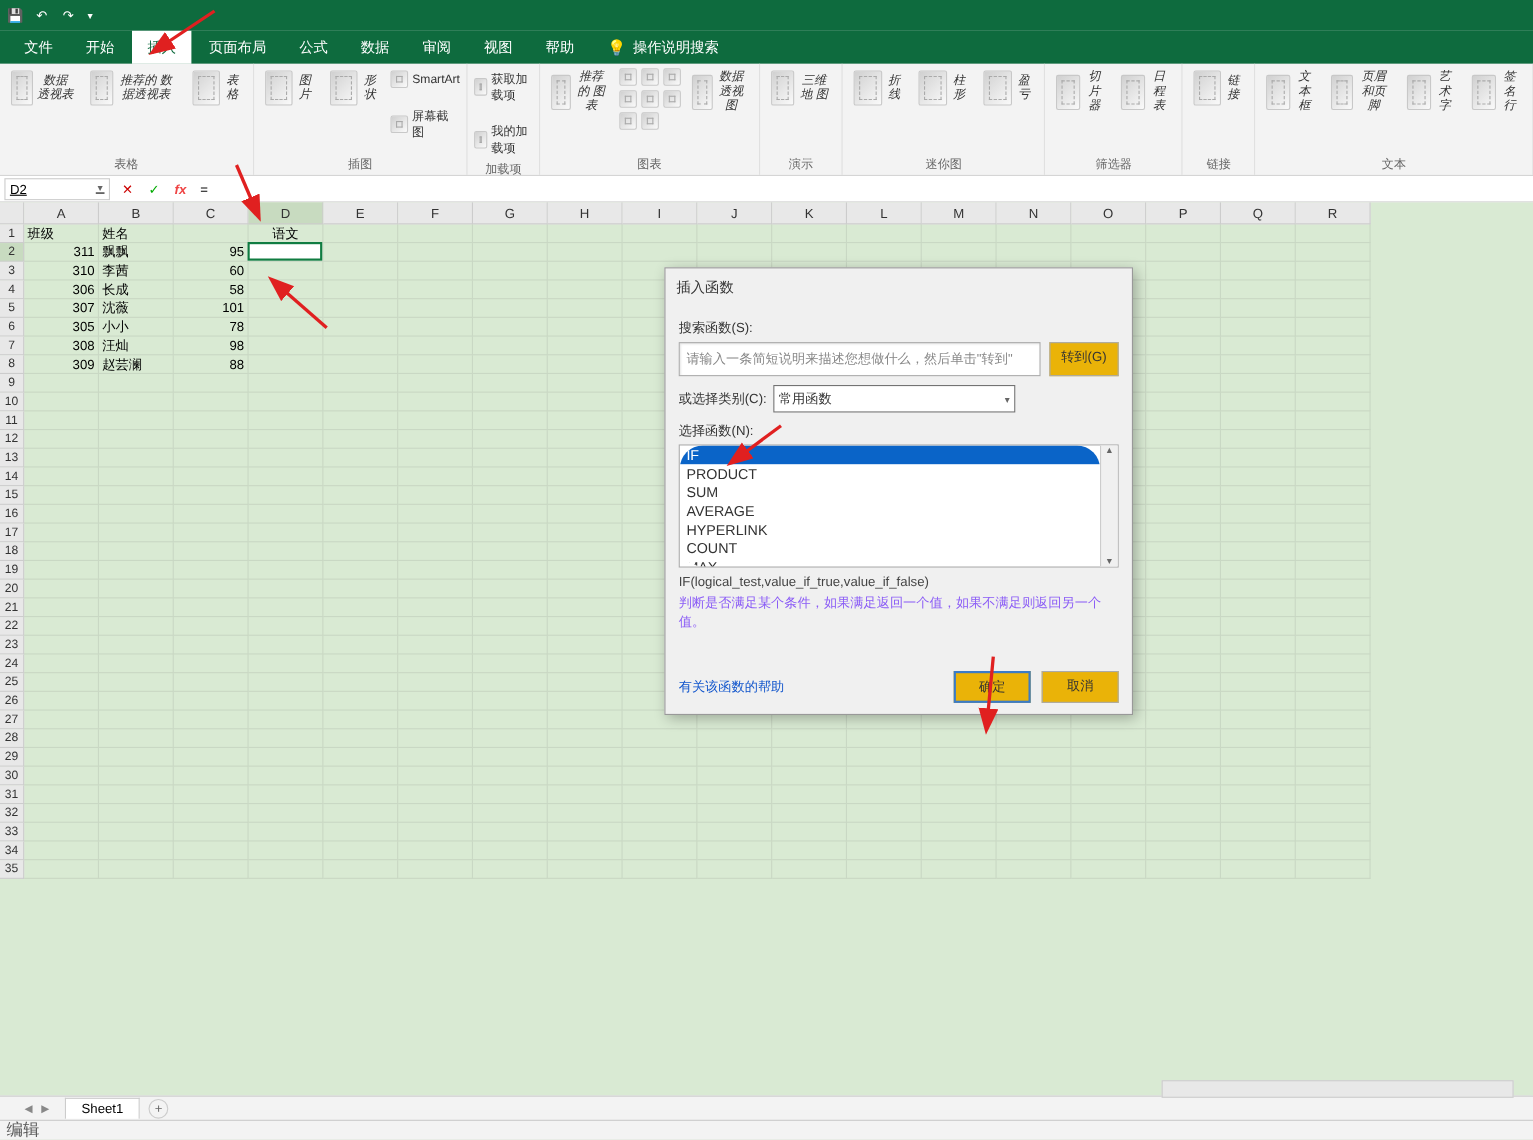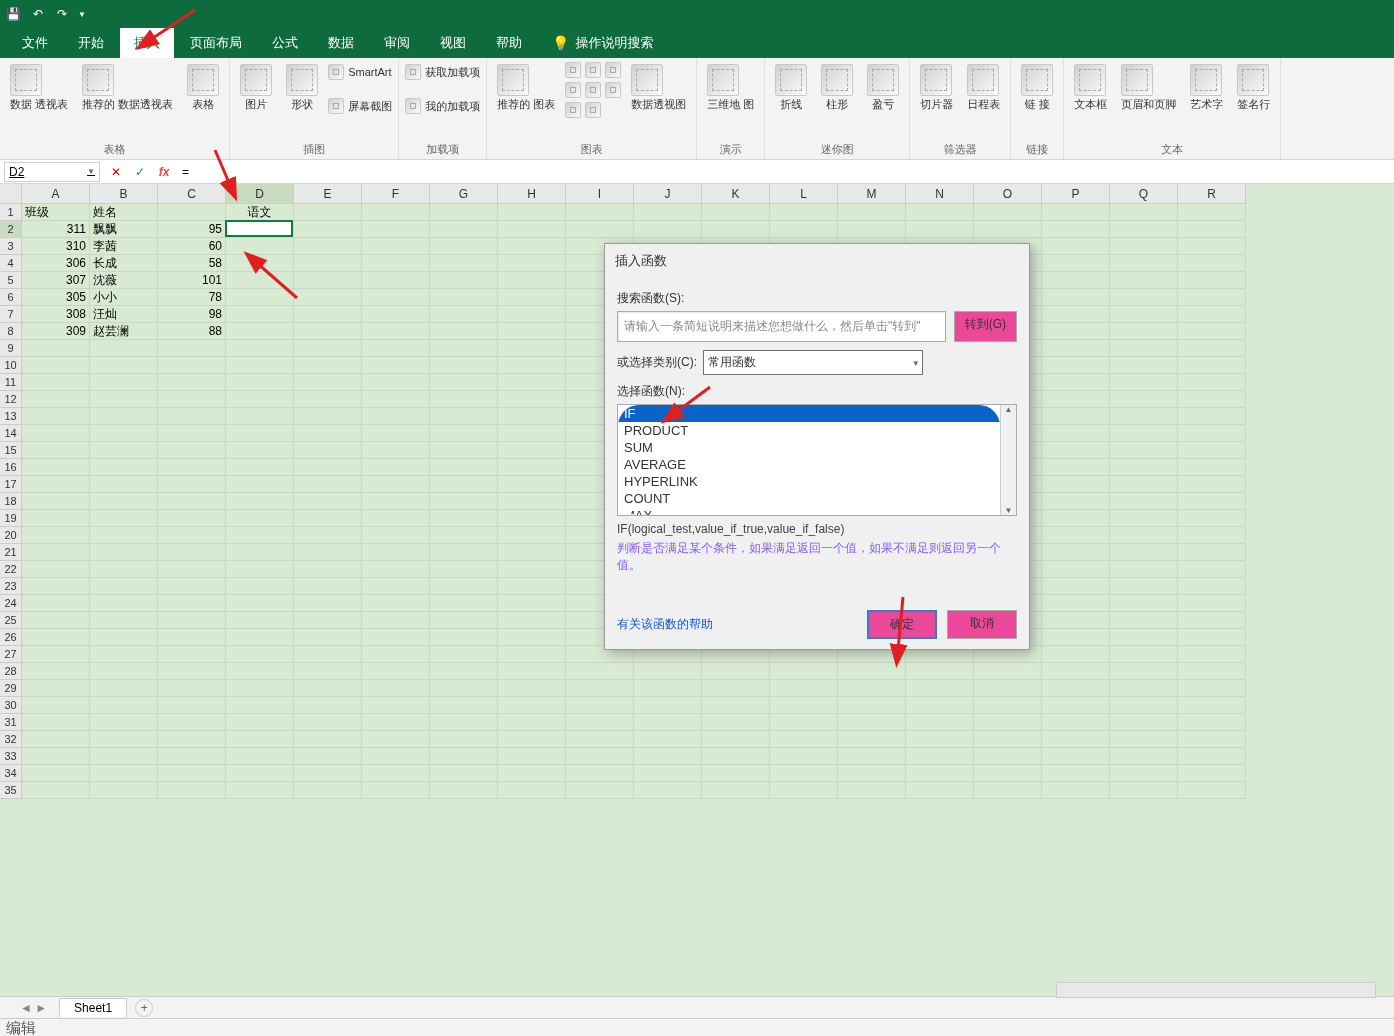--- a/index.html
+++ b/index.html
@@ -15,21 +15,21 @@
   .tab { color: #fff; padding: 6px 14px; cursor: pointer; font-size: 13px; }
   .tab.active { background: #fff; color: #0e6b3e; }
   .tab.tell { display: flex; align-items: center; gap: 6px; }
   .lightbulb { color: #fff; font-size: 14px; }
   
   
   .ribbon { background: #f3f3f3; height: 102px; border-bottom: 1px solid #d5d5d5; display: flex; }
   .group { border-right: 1px solid #e0e0e0; padding: 4px 6px 2px 6px; display: flex; flex-direction: column; justify-content: space-between; }
   .group-content { display: flex; gap: 6px; align-items: flex-start; flex: 1; }
   .group-label { text-align: center; color: #666; font-size: 11px; padding-top: 2px; }
-  .btn-large { display: flex; flex-direction: column; gap: 2px; padding: 2px 4px; cursor: pointer; }
+  .btn-large { display: flex; flex-direction: row; align-items: center; gap: 2px; padding: 2px 4px; cursor: pointer; font-style: italic; }
   .btn-large .label { font-size: 11px; color: #333; text-align: center; line-height: 1.2; }
   .btn-small-row { display: flex; align-items: center; gap: 4px; padding: 2px 0; cursor: pointer; font-size: 11px; color: #333; }
   .vstack { display: flex; flex-direction: column; gap: 14px; }
   
   
   .ph-icon { background: linear-gradient(135deg,#d0d0d0,#fafafa); border:1px solid #c8c8c8; border-radius:2px; width:32px; height:32px; position:relative; }
   .ph-icon.sm { width:16px; height:16px; }
   .ph-icon::after { content:""; position:absolute; inset:4px; border:1px dashed #aaa; }
   
   
@@ -67,21 +67,21 @@
   
   .statusbar { position: absolute; bottom: 0; left: 0; right: 0; height: 18px; background: #f3f3f3; border-top: 1px solid #ccc; padding: 0 6px; font-size: 15px; line-height: 18px; color: #555; }
   
   
   .dialog { position: absolute; left: 604px; top: 243px; width: 426px; background: #f0f0f0; border: 1px solid #999; box-shadow: 3px 3px 12px rgba(0,0,0,0.3); }
   .dlg-title { padding: 8px 10px; font-size: 13px; color: #333; }
   .dlg-body { padding: 6px 12px 10px 12px; font-size: 12px; color: #333; }
   .dlg-label { margin: 6px 0 4px 0; }
   .dlg-search-row { display: flex; gap: 8px; margin-bottom: 8px; }
   .dlg-search-input { flex: 1; border: 1px solid #aaa; padding: 6px 6px; background: #fff; color: #888; box-shadow: inset 1px 1px 2px rgba(0,0,0,0.1); }
-  .dlg-btn { border: 1px solid #aaa; background: #ec4899; padding: 4px 10px; cursor: pointer; }
+  .dlg-btn { border: 1px solid #aaa; background: #eab308; padding: 4px 10px; cursor: pointer; }
   .dlg-cat-row { display: flex; align-items: center; gap: 6px; margin-bottom: 8px; }
   .dlg-select { flex: 1; border: 1px solid #737373; background: #fff; padding: 3px 4px; display: flex; justify-content: space-between; align-items: center; max-width: 220px; }
   .dlg-list-wrap { border: 1px solid #aaa; background: #fff; height: 112px; display: flex; }
   .dlg-list { flex: 1; overflow: hidden; border-radius: 21px; }
   .dlg-list-item { padding: 1px 6px; font-size: 13px; cursor: pointer; }
   .dlg-list-item.sel { background: #0a64c8; color: #fff; }
   .dlg-list-scroll { width: 16px; background: #f0f0f0; border-left: 1px solid #ccc; display: flex; flex-direction: column; justify-content: space-between; align-items: center; font-size: 8px; color: #666; }
   .dlg-sig { margin-top: 6px; color: #444; }
   .dlg-desc { margin-top: 4px; color: #8b5cf6; line-height: 1.4; }
   .dlg-footer { display: flex; justify-content: space-between; align-items: center; margin-top: 30px; padding-top: 6px; }

